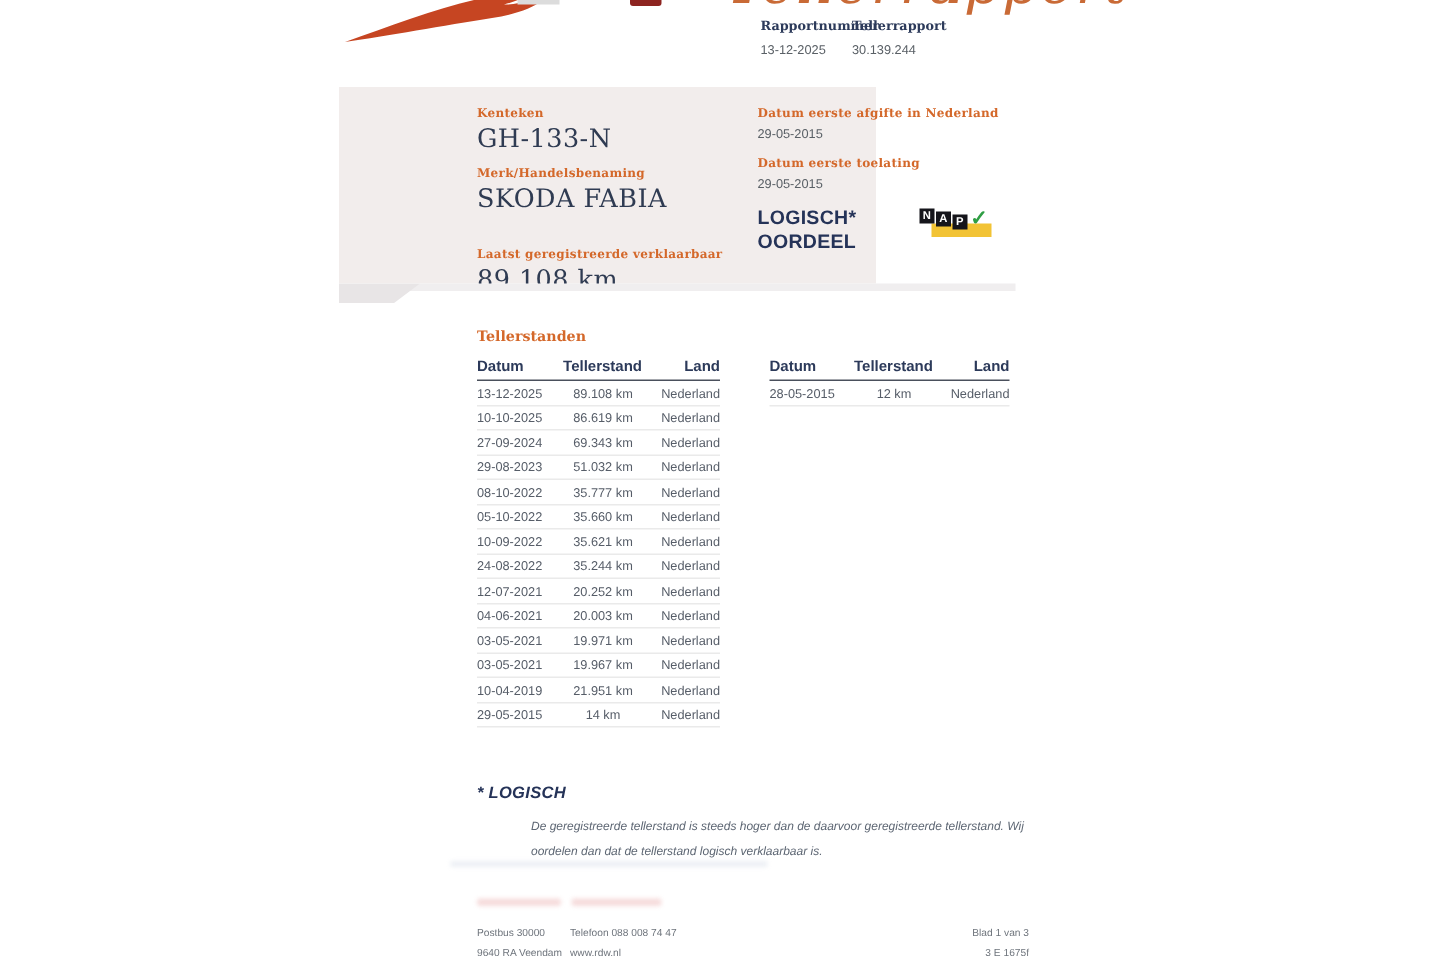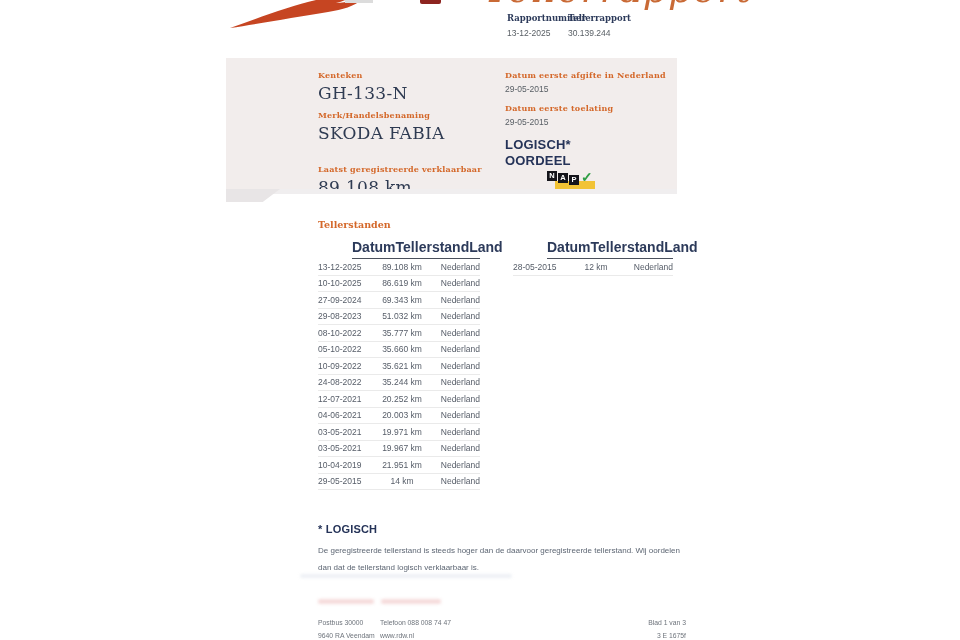--- a/index.html
+++ b/index.html
@@ -13,55 +13,55 @@
   .doc-title {
     position:absolute; left:484px; top:-33px; font-family:"DejaVu Serif", serif;
     font-style:italic; font-size:38px; color:#c96a36; letter-spacing:1px; white-space:nowrap;
   }
   .meta-block { position:absolute; top:13px; }
   .meta-label { font-family:"DejaVu Serif", serif; font-weight:bold; font-size:8.5px; color:#2c3a5a; }
   .meta-value { font-size:8.5px; color:#5a6066; margin-top:5px; }
   #rapportdatum { left:507px; }
   #rapportnummer { left:568px; }
   
-  .card { position:absolute; left:226px; top:58px; width:451px; height:131px; background:#f2edec; }
+  .card { position:absolute; left:226px; top:58px; width:358px; height:131px; background:#f2edec; }
   .card-strip { position:absolute; left:226px; top:189px; width:451px; height:5px; background:#f0eeef; }
   .card-fold { position:absolute; left:226px; top:189px; width:54px; height:13px; background:#e8e5e6;
                clip-path:polygon(0 0, 100% 0, 68% 100%, 0 100%); }
   .card-col-left  { position:absolute; left:92px;  top:12px; width:185px; }
   .card-col-right { position:absolute; left:279px; top:12px; width:172px; }
   .fld-label { font-family:"DejaVu Serif", serif; font-weight:bold; font-size:8px; color:#d4682a; letter-spacing:0.2px; }
   .fld-value-big { font-family:"DejaVu Serif", serif; font-size:17px; color:#2f3b52; margin:3px 0 7px; letter-spacing:0.3px; }
   .fld-value-sm  { font-size:8.5px; color:#5a6066; margin:4px 0 9px; }
   .gap-lg { height:14px; }
-  .oordeel-row { display:flex; align-items:flex-start; margin-top:10px;flex-direction:column; }
+  .oordeel-row { display:flex; align-items:flex-start; margin-top:10px; }
   .oordeel-txt { font-weight:bold; font-size:13px; color:#253358; line-height:16px; letter-spacing:0.2px; }
   .nap { position:relative; width:54px; height:22px; margin-left:42px; margin-top:2px; }
   .nap-bar { position:absolute; left:8px; top:10px; width:40px; height:9px; background:#f2c335; }
   .nap-sq { position:absolute; width:10px; height:10px; background:#15151b; color:#fff;
             font-weight:bold; font-size:7.5px; text-align:center; line-height:10px; }
   .nap-n { left:0;  top:0; } .nap-a { left:11px; top:2px; } .nap-p { left:22px; top:4px; }
   .nap-check { position:absolute; left:34px; top:-2px; color:#2f9e44; font-size:14px; font-weight:bold; }
   
   .teller-section { position:absolute; left:318px; top:219px; width:356px; }
   .section-title { font-family:"DejaVu Serif", serif; font-weight:bold; font-size:9.5px; color:#d4682a; }
   .tables { display:flex; margin-top:7px; }
   .ttable { width:162px; }
   .ttable.right { width:160px; margin-left:33px; }
-  .thead { display:flex; font-weight:bold; font-size:14px; color:#2c3a5a;
-           padding:2px 0 3px; border-bottom:1px solid #4a505c;margin-left:34px; }
+  .thead { display:flex; font-weight:bold; font-size:10px; color:#2c3a5a;
+           padding:2px 0 3px; border-bottom:1px solid #4a505c; }
   .trow  { display:flex; font-size:8.5px; color:#565d68; padding:2.5px 0 3px; border-bottom:1px solid #eaeaea; }
   .tc { display:block; }
   .c1 { width:64px; text-align:left; }
   .c2 { flex:1; text-align:center; }
   .c3 { width:58px; text-align:right; }
   
-  .footnote { position:absolute; left:318px; top:523px; width:372px; }
+  .footnote { position:absolute; left:318px; top:523px; width:372px;font-style:italic; }
   .footnote-title { font-weight:bold; font-size:11px; color:#253358; letter-spacing:0.2px; }
-  .footnote-text { margin-top:7px; font-size:8px; color:#5d6673; line-height:17px; }
+  .footnote-text { margin-top:7px; font-size:8px; color:#5d6673; line-height:17px;margin-left:36px; }
   
   .smudge { position:absolute; filter:blur(1.5px); border-radius:2px; }
   .smudge-blue  { left:300px; top:574px; width:212px; height:4px; background:rgba(140,160,195,0.16); }
   .smudge-pink1 { left:318px; top:599px; width:56px; height:5px; background:rgba(222,130,130,0.28); }
   .smudge-pink2 { left:381px; top:599px; width:60px; height:5px; background:rgba(222,130,130,0.28); }
   
   .footer { position:absolute; left:318px; top:616px; width:368px; display:flex; font-size:6.8px; color:#6e747c; }
   .footer div { line-height:13px; }
   .f-col1 { width:62px; }
   .f-col2 { flex:1; }

